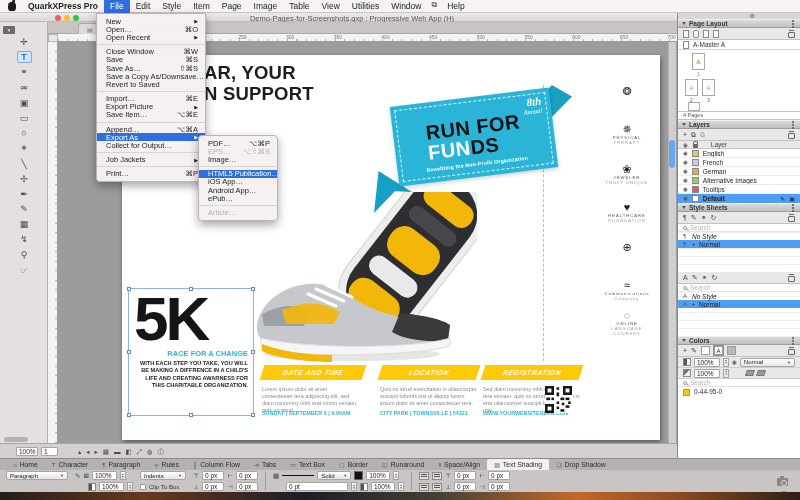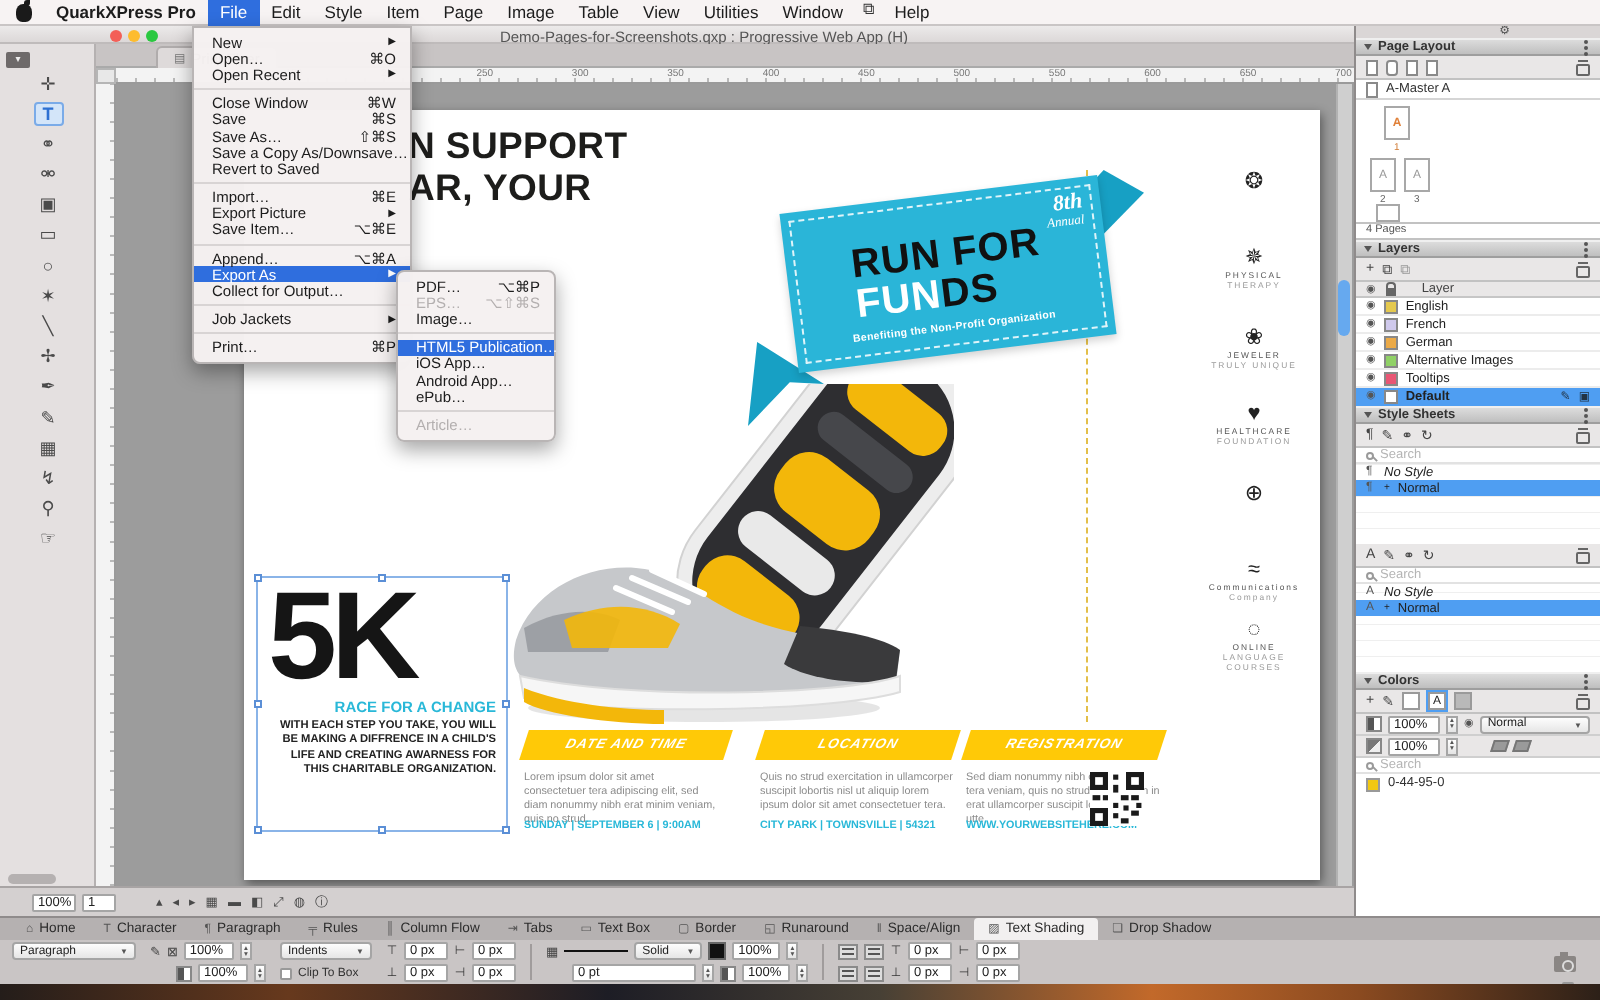--- a/index.html
+++ b/index.html
@@ -246,22 +246,22 @@
       <span class="rlabel" style="left: 566px;">650</span>
       <span class="rlabel" style="left: 613.7px;">700</span>
       <span class="rlabel" style="left: 661.4px;">750</span>
       <span class="rlabel" style="left: 709.1px;">800</span>
     </div>
   <div class="vruler"></div>
 
   <div class="canvas">
     <div class="page">
       <div class="headline">
+          <div>AR, YOUR</div>
           <div>N SUPPORT</div>
-          <div>AR, YOUR</div>
         </div>
       <div class="guide"></div>
 
       <div class="rtail tr"></div>
       <div class="rtail bl"></div>
 
       <svg viewBox="0 0 225 172" style="position:absolute;left:130px;top:137px;width:225px;height:172px">
         <ellipse cx="100" cy="162" rx="88" ry="7" fill="rgba(0,0,0,0.10)"></ellipse>
         <g transform="rotate(38 150 75)">
           <rect x="106" y="-34" width="86" height="184" rx="43" fill="#ededed" stroke="#d2d2d2"></rect>

